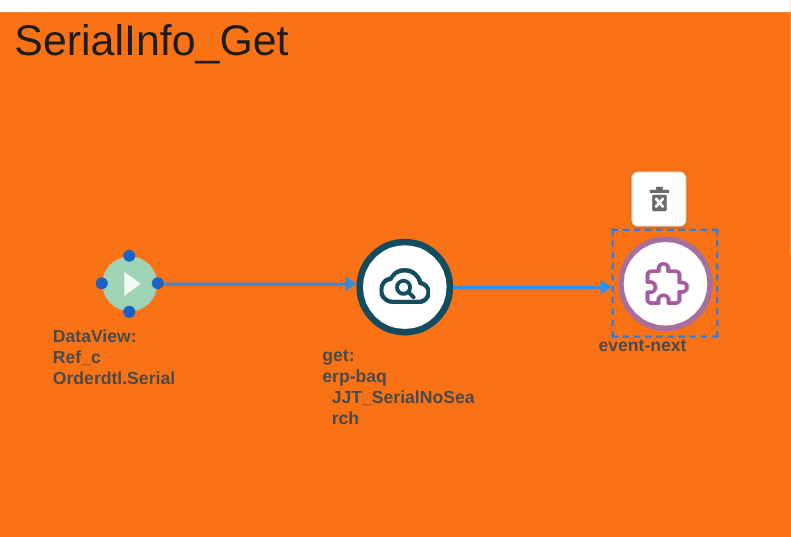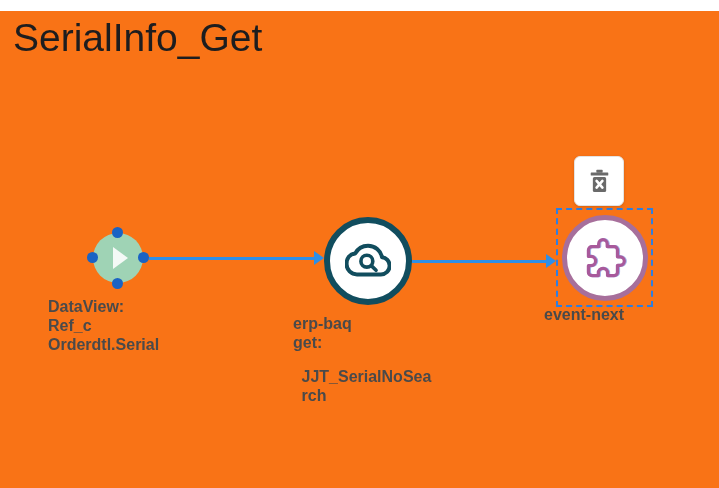--- a/index.html
+++ b/index.html
@@ -99,21 +99,21 @@
     border-radius: 50%;
     background: #ffffff;
     display: flex;
     align-items: center;
     justify-content: center;
     cursor: pointer;
   }
   .label-baq { left: 293px; top: 314px; width: 150px; }
   .label-baq .wrap-line {
     width: 133px;
-    margin: 15px auto;
+    margin: 0 auto;
     word-break: break-all;
   }
 
   
   .selection-outline {
     position: absolute;
     left: 556px; top: 208px;
     width: 93px; height: 95px;
     border: 2px dashed #2e7ee0;
   }
@@ -178,22 +178,22 @@
   </div>
 
   <div class="service-circle">
     <svg width="46" height="46" viewBox="0 0 24 24">
       <path d="M19.35 10.04C18.67 6.59 15.64 4 12 4 9.11 4 6.6 5.64 5.35 8.04 2.34 8.36 0.8 10.91 0.8 13.6c0 3.0 2.45 5.4 5.45 5.4h12.5c2.5 0 4.55-2.0 4.55-4.5 0-2.4-1.85-4.3-4.0-4.46z" fill="none" stroke="#114d5e" stroke-width="2.1" stroke-linejoin="round"></path>
       <circle cx="11.4" cy="12.1" r="3.1" fill="none" stroke="#114d5e" stroke-width="1.9"></circle>
       <line x1="13.7" y1="14.4" x2="16.2" y2="16.8" stroke="#114d5e" stroke-width="1.9" stroke-linecap="round"></line>
     </svg>
   </div>
   <div class="node-label label-baq">
+    <span>get:</span>
     <span>erp-baq</span>
-    <span>get:</span>
     <span class="wrap-line">JJT_SerialNoSearch</span>
   </div>
 
   <div class="selection-outline"></div>
   <div class="widget-circle">
     <svg class="puzzle-svg" width="41" height="41" viewBox="0 0 24 24">
       <path d="M20.5 11H19V7c0-1.1-.9-2-2-2h-4V3.5C13 2.12 11.88 1 10.5 1S8 2.12 8 3.5V5H4c-1.1 0-1.99.9-1.99 2v3.8H3.5c1.49 0 2.7 1.21 2.7 2.7s-1.21 2.7-2.7 2.7H2V20c0 1.1.9 2 2 2h3.8v-1.5c0-1.49 1.21-2.7 2.7-2.7 1.49 0 2.7 1.21 2.7 2.7V22H17c1.1 0 2-.9 2-2v-4h1.5c1.38 0 2.5-1.12 2.5-2.5S21.88 11 20.5 11z" fill="none" stroke="#a8599b" stroke-width="1.9" stroke-linejoin="round"></path>
     </svg>
   </div>
   <div class="node-label label-widget">

